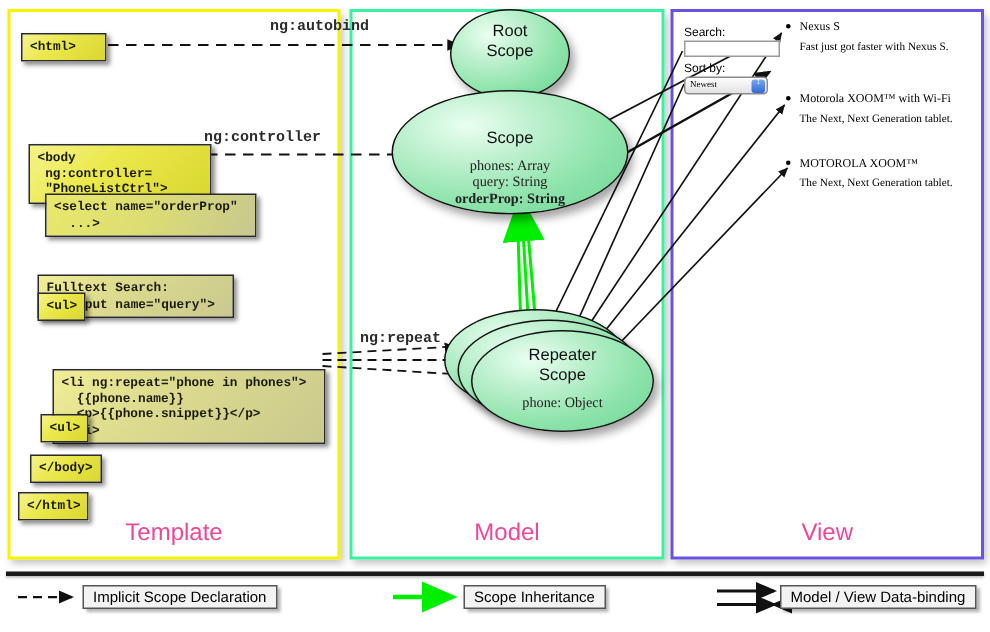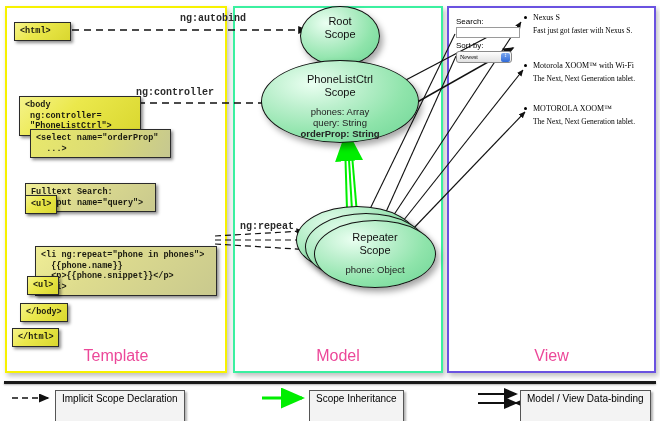--- a/index.html
+++ b/index.html
@@ -77,21 +77,21 @@
     text-align: center;
     font-family: "Liberation Sans", sans-serif;
     font-size: 11px;
     line-height: 13px;
     color: #111;
   }
   .ellipse .eprops {
     position: absolute;
     left: 0; right: 0;
     text-align: center;
-    font-family: Liberation Sans, sans-serif;
+    font-family: Liberation Serif, serif;
     font-size: 9.5px;
     line-height: 11px;
     color: #222;
     white-space: pre;
   }
 
   
   .view-label {
     position: absolute;
     font-family: Liberation Sans, sans-serif;
@@ -185,21 +185,21 @@
     position: absolute;
     box-sizing: border-box;
     border: 1px solid #555;
     background: #f3f3f3;
     box-shadow: 2px 2px 2px rgba(0,0,0,0.3);
     font-family: "Liberation Sans", sans-serif;
     font-size: 10px;
     color: #000;
     padding: 2px 6px;
     white-space: nowrap;
-    height: 32px;
+    height: 16px;
     line-height: 12px;
   }
 </style>
 </head>
 <body>
 
 <div id="root">
 
   <div class="panel" id="panel-template">
     <div class="panel-label">Template</div>
@@ -285,21 +285,20 @@
   <div class="conn-label" style="left:148px; top:13px;margin-left:32px;">ng:autobind</div>
   <div class="conn-label" style="left:136px; top:87px;">ng:controller</div>
   <div class="conn-label" style="left:240px; top:221px;">ng:repeat</div>
 
   <div class="ellipse" style="left:300px; top:6px; width:80px; height:60px;">
     <div class="etitle" style="top:8px;">Root</div>
     <div class="etitle" style="top:21px;">Scope</div>
   </div>
 
   <div class="ellipse" style="left:261px; top:60px; width:158px; height:83px;">
-    <div class="etitle" style="top:12px;">PhoneListCtrl</div>
     <div class="etitle" style="top:25px;">Scope</div>
     <div class="eprops" style="top:45px;">phones: Array</div>
     <div class="eprops" style="top:56px;">query: String</div>
     <div class="eprops" style="top:67px; font-weight:bold;">orderProp: String</div>
   </div>
 
   <div class="ellipse" style="left:296px; top:206px; width:122px; height:68px;"></div>
   <div class="ellipse" style="left:305px; top:213px; width:122px; height:68px;"></div>
   <div class="ellipse" style="left:314px; top:220px; width:122px; height:68px;">
     <div class="etitle" style="top:10px;">Repeater</div>

